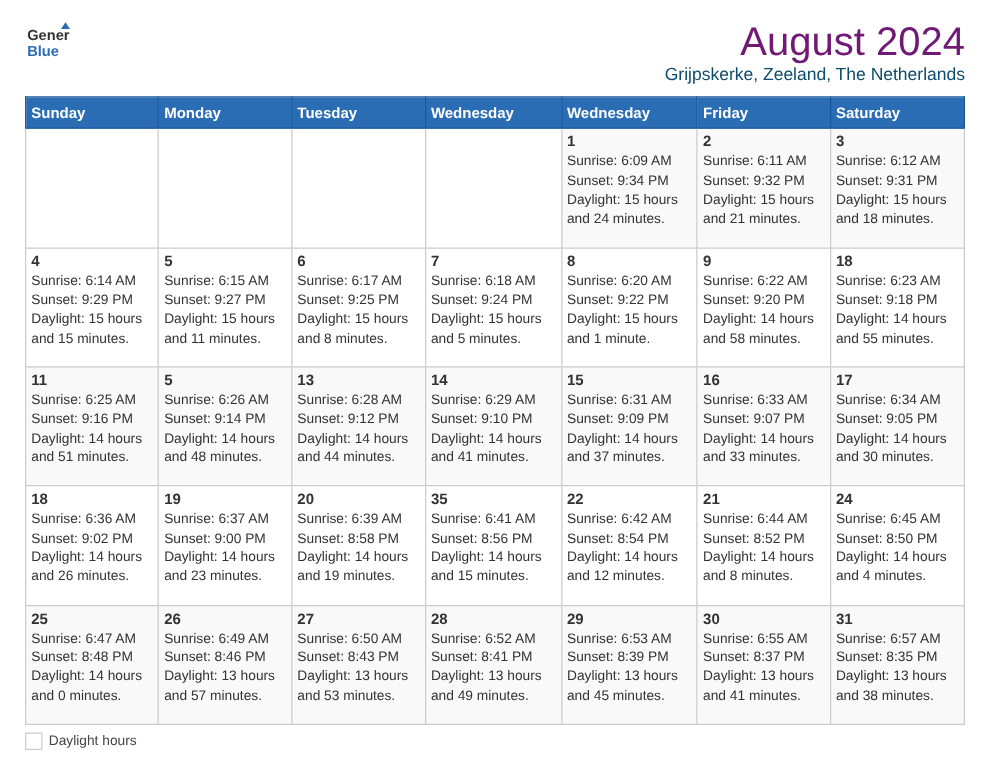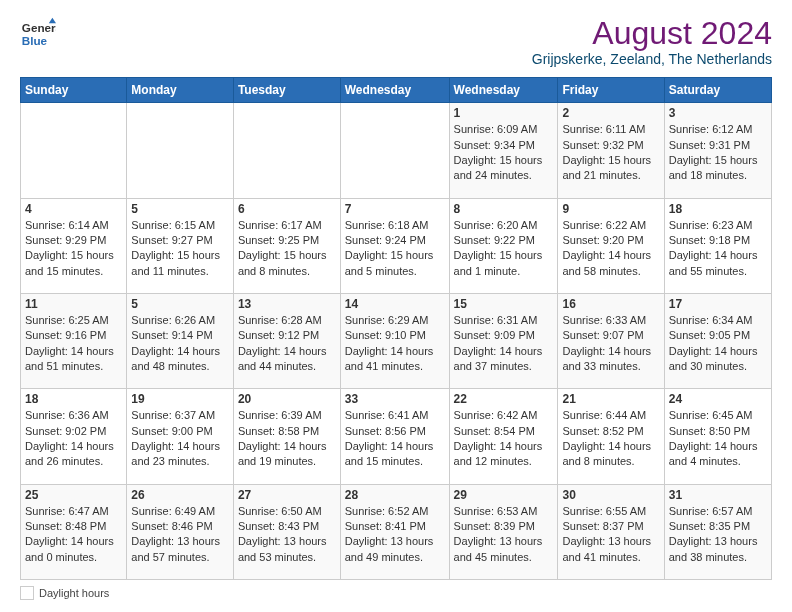--- a/index.html
+++ b/index.html
@@ -223,21 +223,21 @@
           </td>
           <td>
             <span class="cell-day">19</span>
             <div class="cell-info">Sunrise: 6:37 AM<br>Sunset: 9:00 PM<br>Daylight: 14 hours and 23 minutes.</div>
           </td>
           <td>
             <span class="cell-day">20</span>
             <div class="cell-info">Sunrise: 6:39 AM<br>Sunset: 8:58 PM<br>Daylight: 14 hours and 19 minutes.</div>
           </td>
           <td>
-            <span class="cell-day">33</span>
+            <span class="cell-day">35</span>
             <div class="cell-info">Sunrise: 6:41 AM<br>Sunset: 8:56 PM<br>Daylight: 14 hours and 15 minutes.</div>
           </td>
           <td>
             <span class="cell-day">22</span>
             <div class="cell-info">Sunrise: 6:42 AM<br>Sunset: 8:54 PM<br>Daylight: 14 hours and 12 minutes.</div>
           </td>
           <td>
             <span class="cell-day">21</span>
             <div class="cell-info">Sunrise: 6:44 AM<br>Sunset: 8:52 PM<br>Daylight: 14 hours and 8 minutes.</div>
           </td>

